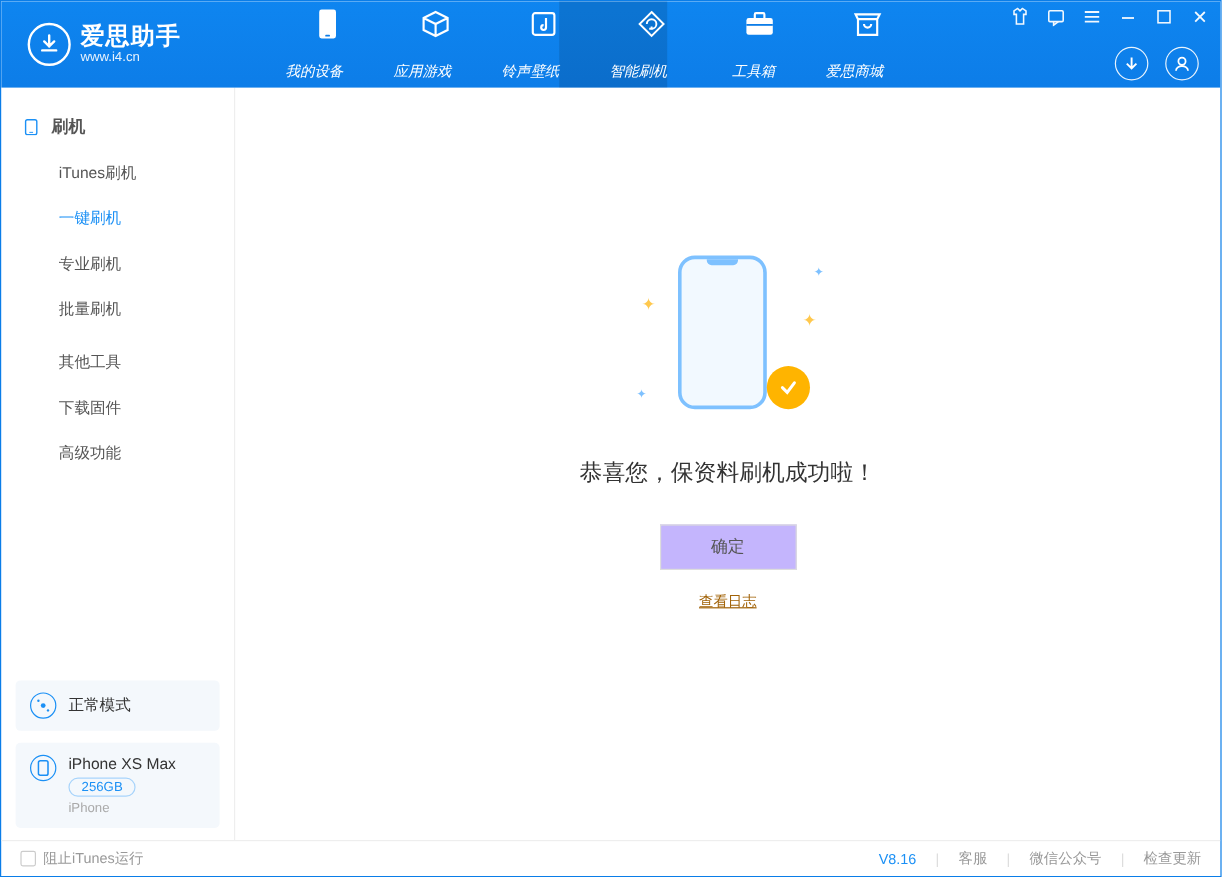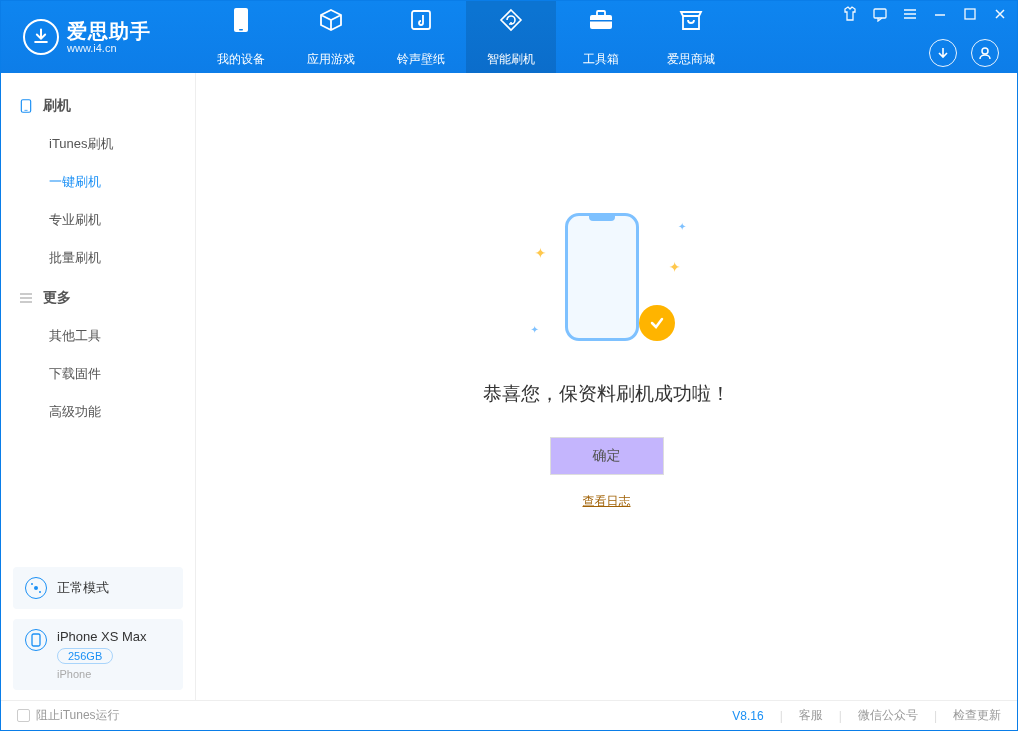--- a/index.html
+++ b/index.html
@@ -8,21 +8,21 @@
 
 .header { background: linear-gradient(to bottom, #0e85f0, #0d7de8); height: 72px; display: flex; align-items: center; color: #fff; position: relative; }
 .logo-area { display: flex; align-items: center; padding-left: 22px; width: 195px; }
 .logo-circle { width: 36px; height: 36px; border: 2.5px solid #fff; border-radius: 50%; display: flex; align-items: center; justify-content: center; margin-right: 8px; }
 .logo-circle svg { width: 20px; height: 20px; }
 .logo-text { display: flex; flex-direction: column; line-height: 1.1; }
 .logo-title { font-size: 20px; font-weight: bold; letter-spacing: 1px; }
 .logo-sub { font-size: 11px; opacity: 0.9; }
 
 .nav-tabs { display: flex; height: 100%; }
-.nav-tab { width: 90px; height: 100%; display: flex; flex-direction: column; align-items: center; justify-content: center; cursor: pointer; gap: 18px; }
+.nav-tab { width: 90px; height: 100%; display: flex; flex-direction: column; align-items: flex-end; justify-content: center; cursor: pointer; gap: 18px; font-style: italic; }
 .nav-tab.active { background: rgba(0,0,0,0.12); }
 .nav-tab-icon { width: 26px; height: 26px; display: flex; align-items: center; justify-content: center; }
 .nav-tab-label { font-size: 12px; }
 
 .title-controls { position: absolute; right: 8px; top: 4px; display: flex; gap: 12px; align-items: center; }
 .title-controls .tc { width: 18px; height: 18px; display: flex; align-items: center; justify-content: center; cursor: pointer; opacity: 0.95; }
 .title-controls svg { stroke: #fff; fill: none; }
 
 .header-right { position: absolute; right: 18px; bottom: 6px; display: flex; gap: 14px; }
 .hr-circle { width: 28px; height: 28px; border: 1.5px solid rgba(255,255,255,0.9); border-radius: 50%; display: flex; align-items: center; justify-content: center; cursor: pointer; }
@@ -203,26 +203,20 @@
             <rect x="5" y="14" width="4" height="1" fill="#1b90f5"></rect>
           </svg>
         <span>刷机</span>
       </div>
       <div class="sb-item">iTunes刷机</div>
       <div class="sb-item active">一键刷机</div>
       <div class="sb-item">专业刷机</div>
       <div class="sb-item">批量刷机</div>
     </div>
     <div class="sb-section">
-      <div class="sb-heading">
-        <svg viewBox="0 0 14 14">
-            <path d="M1 3 L13 3 M1 7 L13 7 M1 11 L13 11" stroke="#bbb" stroke-width="1.5"></path>
-          </svg>
-        <span>更多</span>
-      </div>
       <div class="sb-item">其他工具</div>
       <div class="sb-item">下载固件</div>
       <div class="sb-item">高级功能</div>
     </div>
 
     <div style="flex:1"></div>
 
     <div class="device-panels">
       <div class="device-card">
         <div class="dicon">

